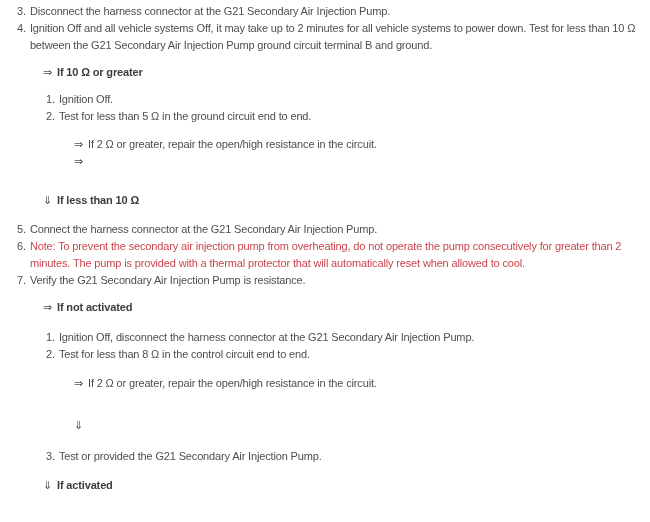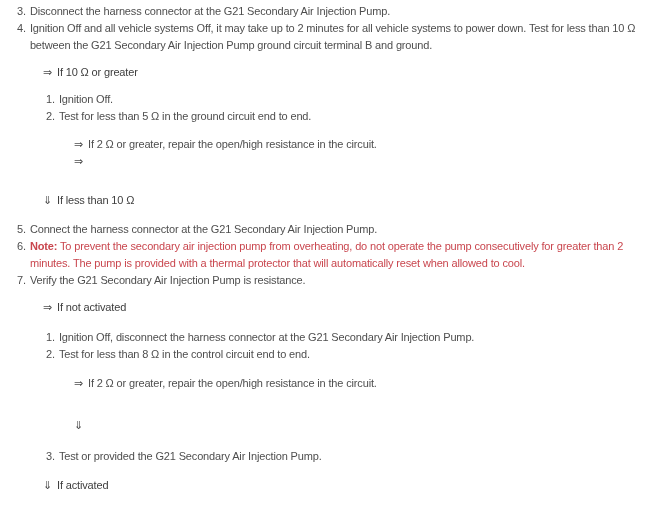--- a/index.html
+++ b/index.html
@@ -28,26 +28,26 @@
   .l3 { padding-left: 46px; }
   .l4 { padding-left: 74px; }
 
   .arrow {
     flex: 0 0 auto;
     width: 14px;
     color: #4e4e4e;
     font-weight: normal;
   }
   .cond-label {
-    font-weight: normal;
+    font-weight: bold;
     color: #3d3d3d;
   }
 
   .note { margin: 0; color: #c9464e; }
-  .note-label { font-weight: bold; }
+  .note-label { font-weight: normal; }
 
   .mt10 { margin-top: 10px; }
   .mt11 { margin-top: 11px; }
   .mt12 { margin-top: 12px; }
   .mt13 { margin-top: 13px; }
   .mt14 { margin-top: 14px; }
   .mt22 { margin-top: 22px; }
   .mt25 { margin-top: 25px; }
 </style>
 </head>

